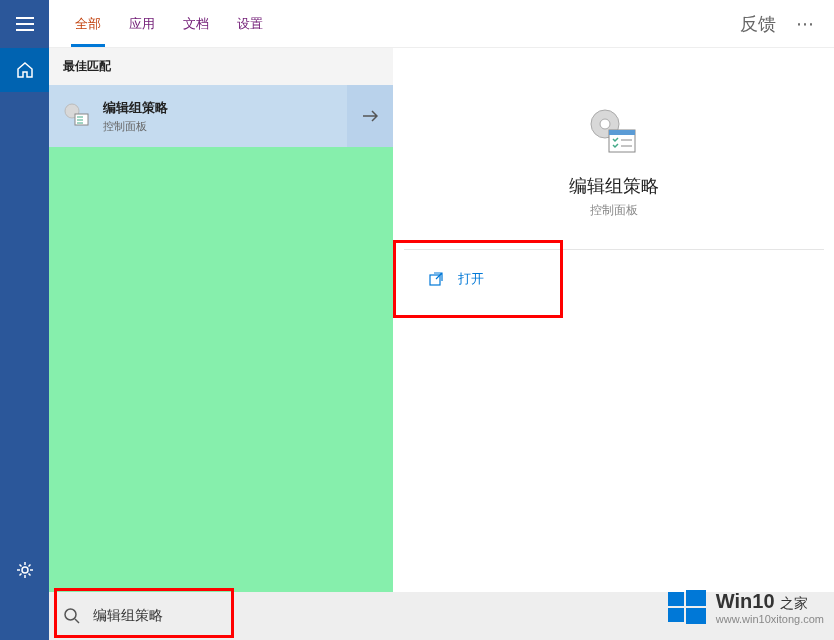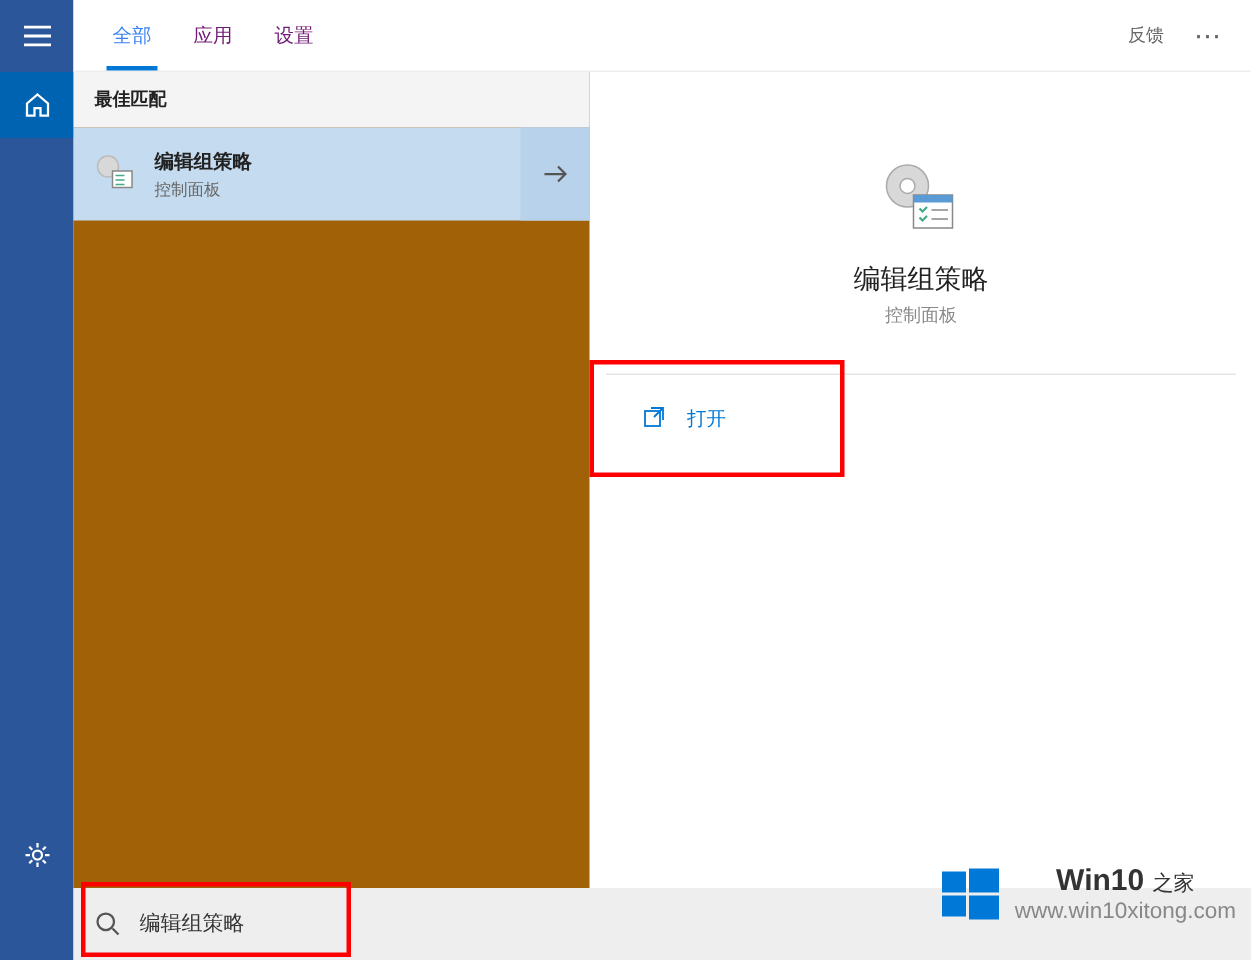--- a/index.html
+++ b/index.html
@@ -22,30 +22,30 @@
       width: 49px; height: 44px; display: flex; align-items: center; justify-content: center;
       position: absolute; bottom: 48px; cursor: pointer;
     }
     
     .top-tabs {
       position: absolute; left: 49px; top: 0; right: 0; height: 48px;
       background: #fff; display: flex; align-items: center; padding: 0 12px;
       border-bottom: 1px solid #eee;
     }
     .tab { padding: 14px 14px; font-size: 13px; color: #701a75; cursor: pointer; position: relative; }
-    .tab.active { color: #3b82f6; }
+    .tab.active { color: #c2410c; }
     .tab.active::after { content:''; position:absolute; left:10px; right:10px; bottom:0; height:3px; background:#0078d7; }
     .tab-more { display:flex; align-items:center; gap:4px; }
     .spacer { flex: 1; }
-    .feedback { font-size: 12px; color: #666; padding: 0 12px; cursor:pointer; }
+    .feedback { font-size: 18px; color: #666; padding: 0 12px; cursor:pointer; }
     .dots { font-size: 18px; color: #666; padding: 0 8px; cursor:pointer; }
     
     .left-panel {
       position: absolute; left: 49px; top: 48px; width: 344px; bottom: 48px;
-      background: #a16207;
+      background: #86efac;
     }
     .section-header { background:#f4f4f4; padding: 10px 14px; font-size: 12px; font-weight: bold; color: #222; }
     .result-item {
       display: flex; align-items: center; height: 62px; background: #c5dbef;
       padding-left: 14px; position: relative; cursor:pointer;
     }
     .result-icon {
       width: 28px; height: 28px; margin-right: 12px;
       display:flex; align-items:center; justify-content:center;
     }
@@ -60,21 +60,21 @@
       position: absolute; left: 404px; top: 60px; right: 10px; bottom: 48px;
       background: #fff;
     }
     .detail-icon {
       width: 54px; height: 54px; margin: 46px auto 14px; display:flex; align-items:center; justify-content:center;
     }
     .detail-title { text-align:center; font-size: 18px; color: #222; }
     .detail-sub { text-align:center; font-size: 12px; color: #888; margin-top: 4px; }
     .divider { height: 1px; background: #e5e5e5; margin-top: 30px; }
     .open-row {
-      display:flex; padding: 20px 24px; font-size: 13px; color: #0078d7; cursor:pointer;
+      display:flex; align-items:center; padding: 20px 24px; font-size: 13px; color: #0078d7; cursor:pointer;
     }
     .open-row svg { margin-right: 14px; }
     .open-highlight {
       position:absolute; left: 393px; top: 240px; width: 170px; height: 78px;
       border: 3px solid #f00; pointer-events:none;
     }
     
     .search-bar {
       position: absolute; left: 49px; bottom: 0; right: 0; height: 48px;
       background: #eee; display:flex; align-items:center; padding: 0 14px;
@@ -83,27 +83,27 @@
     .search-input {
       border: none; background: transparent; outline: none;
       font-size: 14px; color: #333; width: 220px;
     }
     .search-highlight {
       position:absolute; left: 54px; bottom: 2px; width: 180px; height: 50px;
       border: 3px solid #f00; pointer-events:none;
     }
     
     .watermark {
-      position: absolute; right: 10px; bottom: 23px; text-align:center;
+      position: absolute; right: 10px; bottom: 12px; text-align:left;
       display:flex; align-items:center; gap:8px;
     }
     .watermark .logo { width: 42px; height: 42px; }
     .watermark .brand { font-size: 20px; color: #333; font-weight: bold; }
     .watermark .brand-sub { font-size: 14px; font-weight: normal; }
-    .watermark .url { font-size: 15px; color: #888; }
+    .watermark .url { font-size: 11px; color: #888; }
   </style>
 </head>
 <body>
 
 <div class="sidebar">
   <div class="hamburger">
     <svg viewBox="0 0 18 14">
         <path d="M0 1h18M0 7h18M0 13h18" stroke="#fff" stroke-width="2"></path>
       </svg>
   </div>
@@ -116,20 +116,21 @@
     <svg width="18" height="18" viewBox="0 0 18 18">
         <circle cx="9" cy="9" r="3" fill="none" stroke="#fff" stroke-width="1.5"></circle>
         <path d="M9 1v3M9 14v3M1 9h3M14 9h3M3.5 3.5l2 2M12.5 12.5l2 2M14.5 3.5l-2 2M5.5 12.5l-2 2" stroke="#fff" stroke-width="1.5"></path>
       </svg>
   </div>
 </div>
 
 <div class="top-tabs">
   <div class="tab active">全部</div>
   <div class="tab">应用</div>
+  <div class="tab">文档</div>
   <div class="tab">设置</div>
   <div class="spacer"></div>
   <div class="feedback">反馈</div>
   <div class="dots">⋯</div>
 </div>
 
 <div class="left-panel">
   <div class="section-header">最佳匹配</div>
   <div class="result-item">
     <div class="result-icon">

